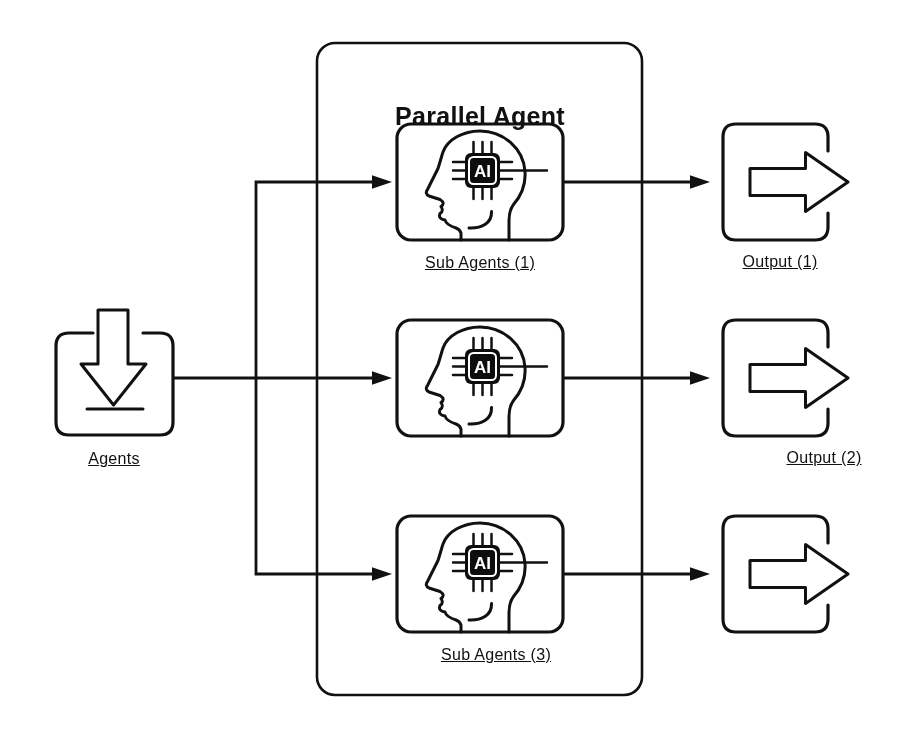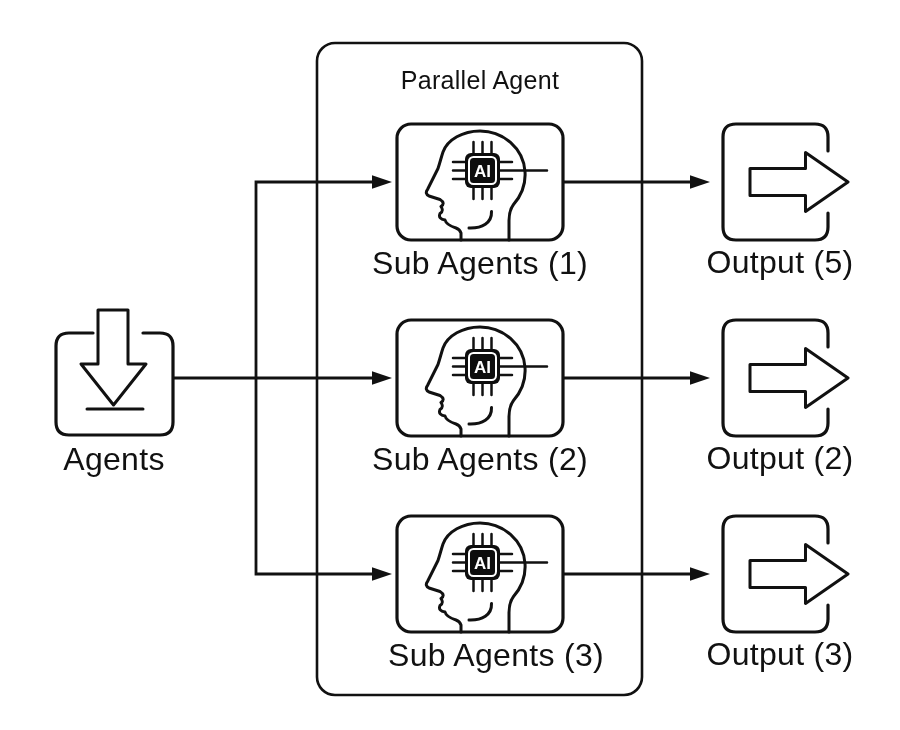--- a/index.html
+++ b/index.html
@@ -5,27 +5,27 @@
   html,body{margin:0;padding:0;background:#fff;}
   .canvas{
     position:relative;width:900px;height:730px;
     background:var(--background,#ffffff);
     font-family:"Liberation Sans",sans-serif;
     overflow:hidden;
   }
   .canvas svg{position:absolute;left:0;top:0;}
   .lbl{
     position:absolute;transform:translate(-50%,-50%);
-    font-size:32px;color:var(--stroke,#111111);
-    white-space:nowrap;letter-spacing:.3px;
+    font-size:16px;color:var(--stroke,#111111);
+    white-space:nowrap;letter-spacing:.3px;text-decoration:underline;
   }
   .ttl{
     position:absolute;transform:translate(-50%,-50%);
-    font-size:25px;font-weight:normal;color:var(--stroke,#111111);
-    white-space:nowrap;letter-spacing:.3px;
+    font-size:25px;font-weight:bold;color:var(--stroke,#111111);
+    white-space:nowrap;letter-spacing:.3px;margin-top:36px;
   }
   .ln{fill:none;stroke:var(--stroke,#111111);stroke-width:2.8;}
   .bx{fill:none;stroke:var(--stroke,#111111);stroke-width:3.2;stroke-linecap:round;}
   .thin{stroke-width:2.6;}
   .ah{fill:var(--stroke,#111111);stroke:none;}
   .ic{fill:none;stroke:var(--stroke,#111111);stroke-width:3;stroke-linecap:round;stroke-linejoin:round;}
   .fillw{fill:#ffffff;stroke:var(--stroke,#111111);stroke-width:3;stroke-linejoin:round;}
   .pin{fill:none;stroke:var(--stroke,#111111);stroke-width:2.5;stroke-linecap:round;}
   .chip{fill:var(--chip_fill,#0d0d0d);}
   .ring{fill:none;stroke:var(--chip_text_color,#ffffff);stroke-width:2;}
@@ -139,20 +139,18 @@
     <g transform="translate(0,392)">
       <use href="#out-node-shape" xlink:href="#out-node-shape"></use>
     </g>
   </svg>
 
   <div class="ttl" style="left:480px;top:80px">Parallel Agent</div>
 
   <div class="lbl" style="left:114px;top:459px">Agents</div>
 
   <div class="lbl" style="left:480px;top:263px">Sub Agents (1)</div>
-  <div class="lbl" style="left:480px;top:459px">Sub Agents (2)</div>
   <div class="lbl" style="left:496px;top:655px">Sub Agents (3)</div>
 
-  <div class="lbl" style="left:780px;top:262px">Output (5)</div>
-  <div class="lbl" style="left:780px;top:458px">Output (2)</div>
-  <div class="lbl" style="left:780px;top:654px">Output (3)</div>
+  <div class="lbl" style="left:780px;top:262px">Output (1)</div>
+  <div class="lbl" style="left:824px;top:458px">Output (2)</div>
 
 </div>
 
 </body></html>

